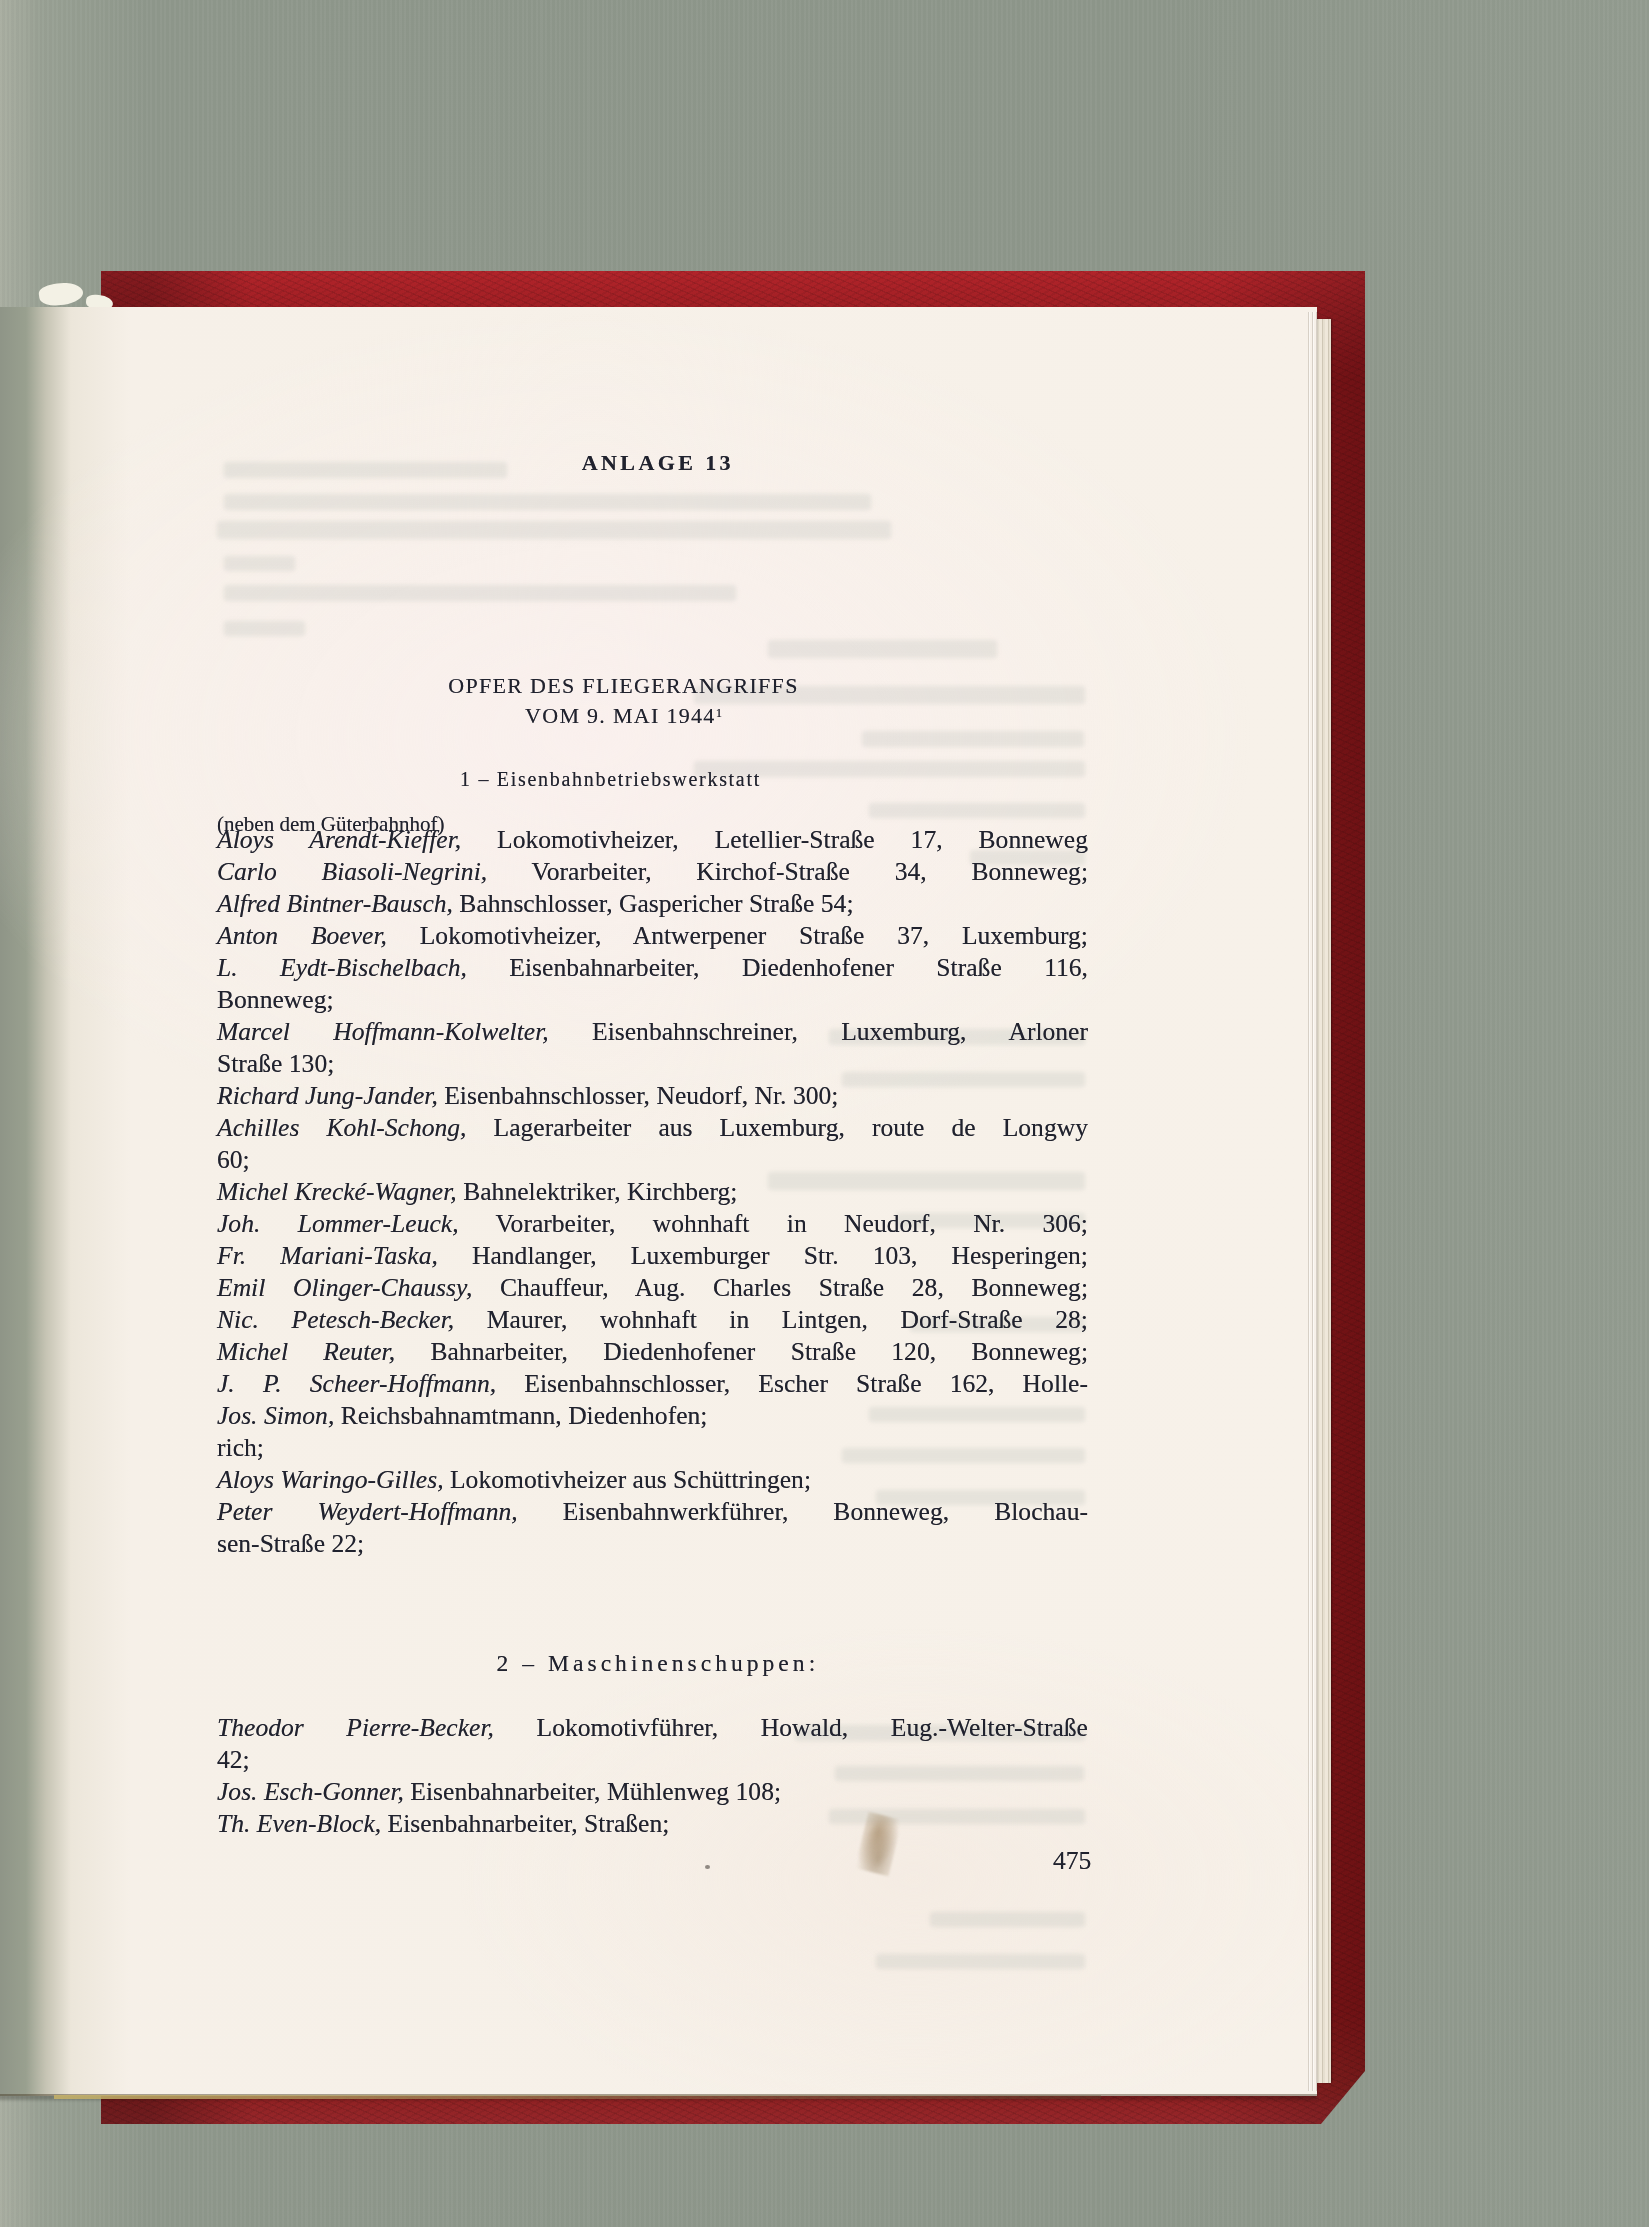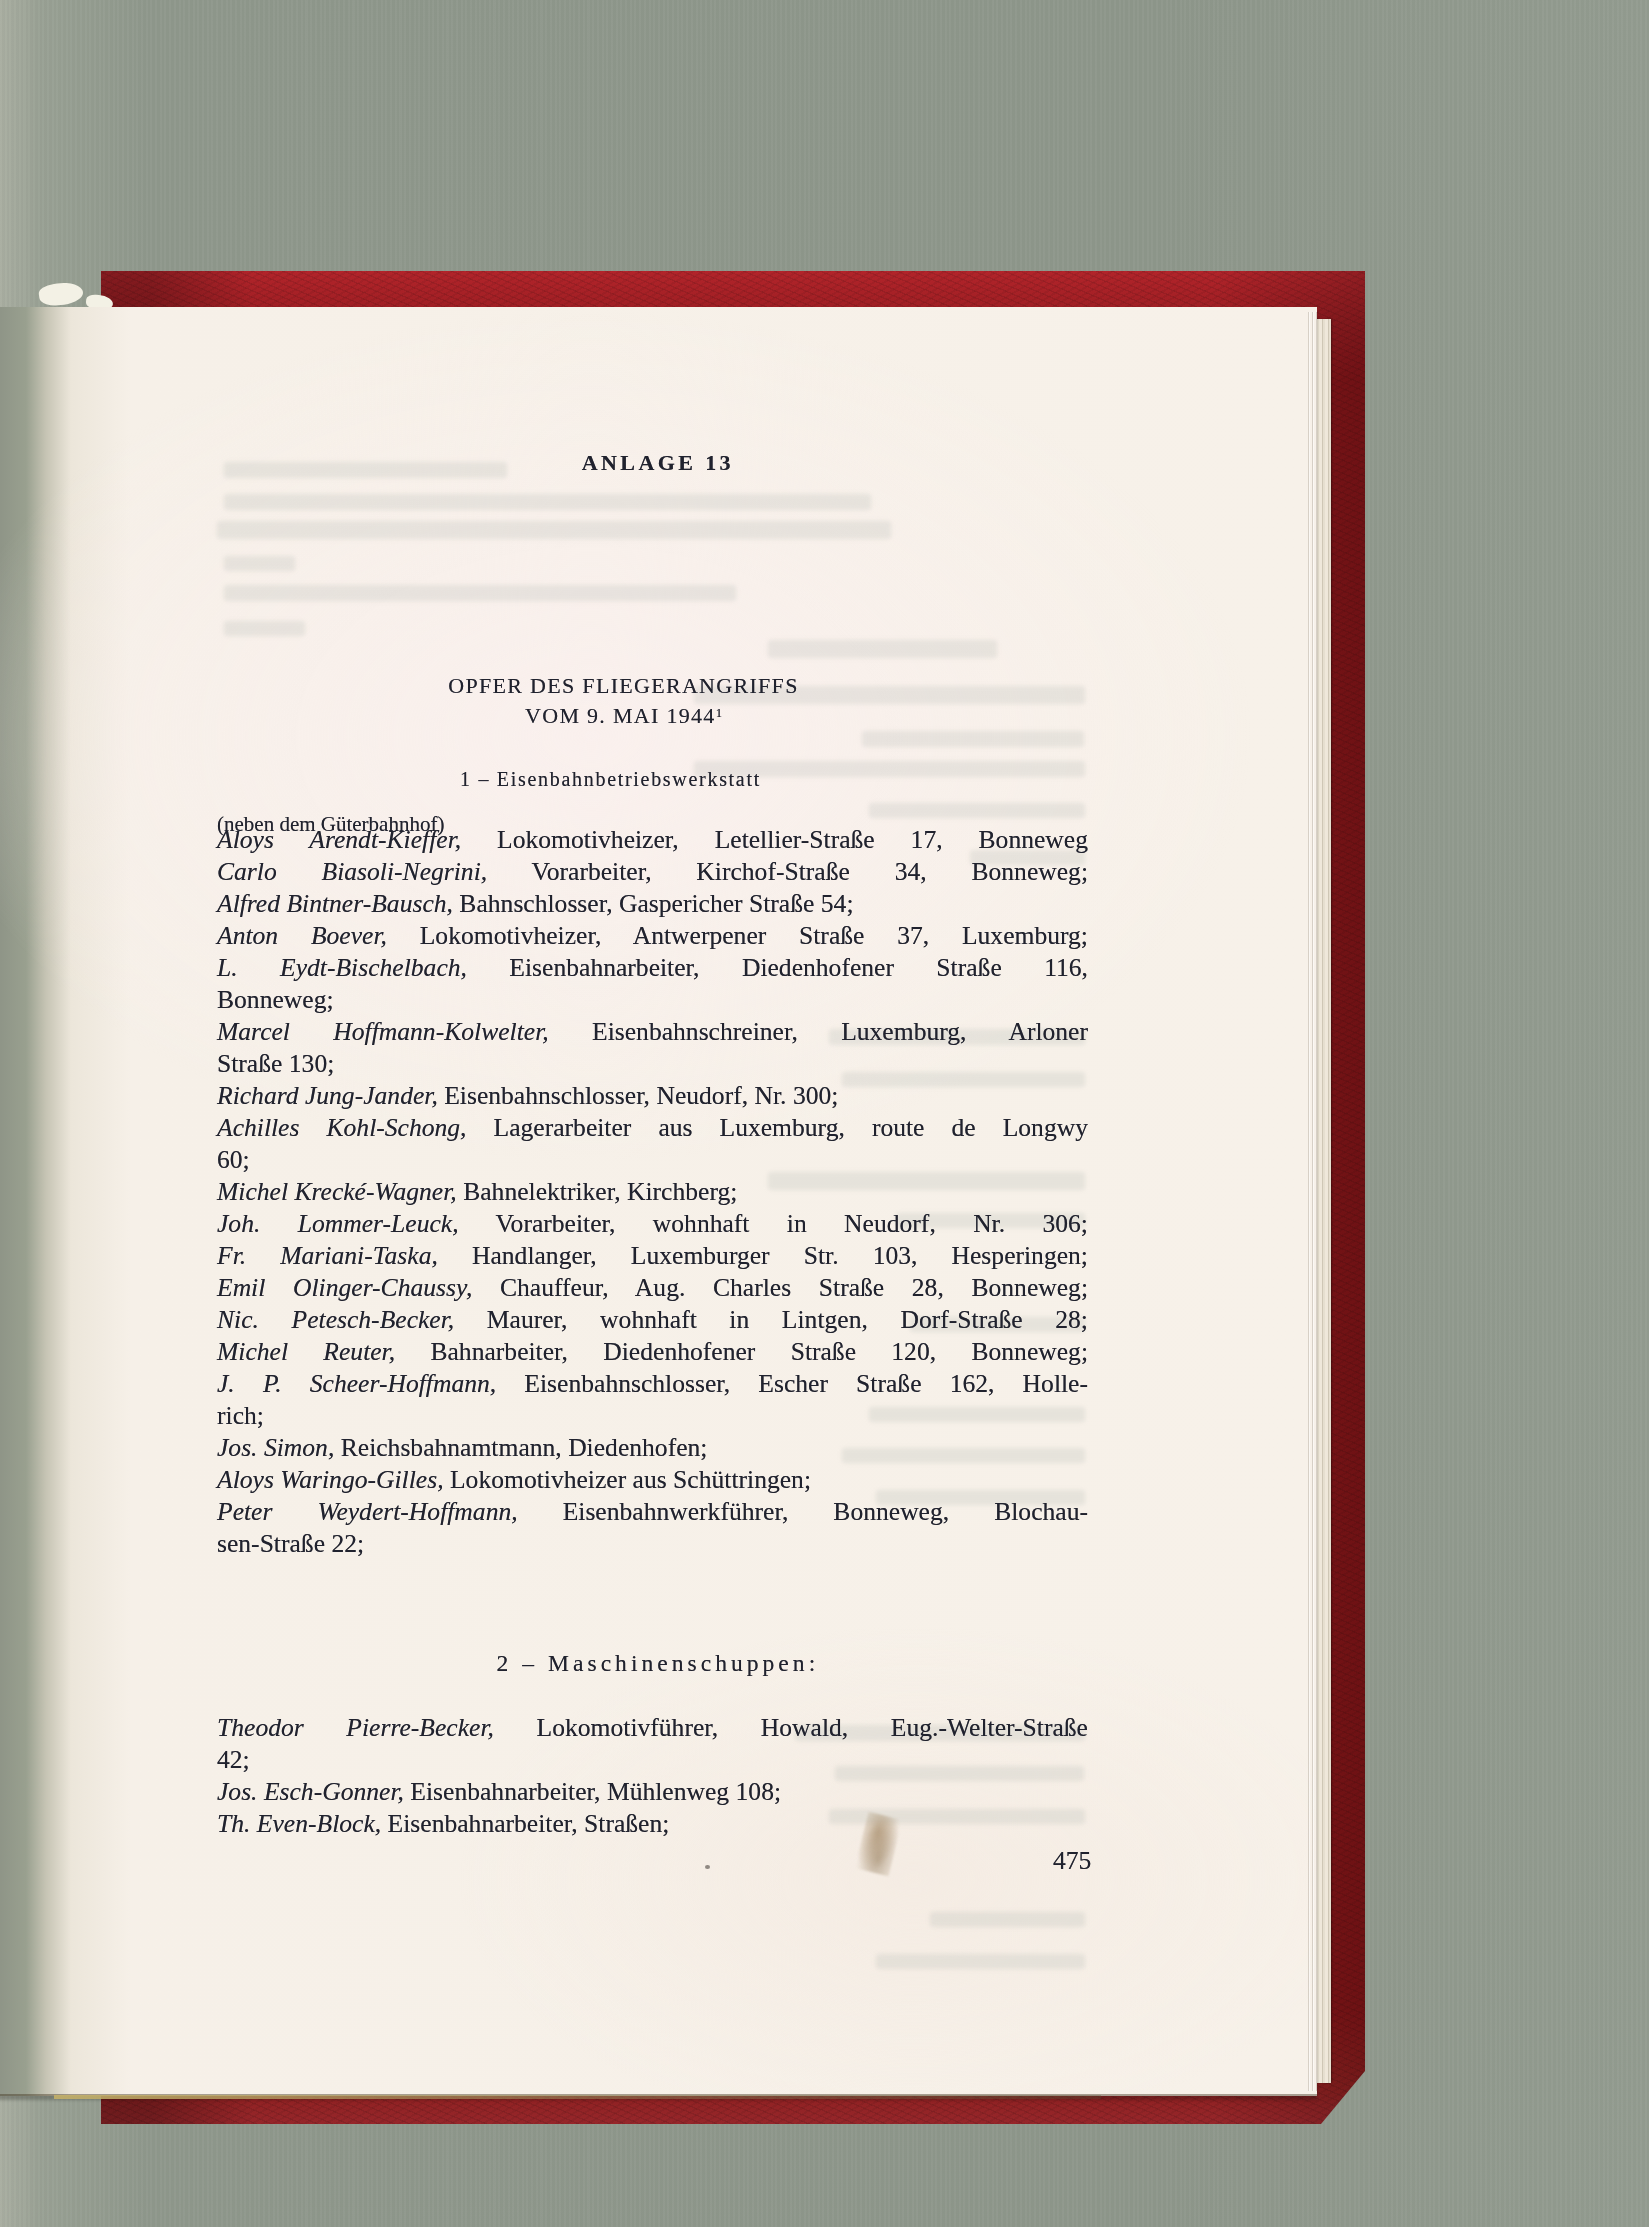--- a/index.html
+++ b/index.html
@@ -154,22 +154,22 @@
       <div class="tline"><span class="it">Richard Jung-Jander,</span><span> Eisenbahnschlosser, Neudorf, Nr. 300;</span></div>
       <div class="tline jst"><span class="it">Achilles Kohl-Schong,</span><span> Lagerarbeiter aus Luxemburg, route de Longwy</span></div>
       <div class="tline"><span>60;</span></div>
       <div class="tline"><span class="it">Michel Krecké-Wagner,</span><span> Bahnelektriker, Kirchberg;</span></div>
       <div class="tline jst"><span class="it">Joh. Lommer-Leuck,</span><span> Vorarbeiter, wohnhaft in Neudorf, Nr. 306;</span></div>
       <div class="tline jst"><span class="it">Fr. Mariani-Taska,</span><span> Handlanger, Luxemburger Str. 103, Hesperingen;</span></div>
       <div class="tline jst"><span class="it">Emil Olinger-Chaussy,</span><span> Chauffeur, Aug. Charles Straße 28, Bonneweg;</span></div>
       <div class="tline jst"><span class="it">Nic. Petesch-Becker,</span><span> Maurer, wohnhaft in Lintgen, Dorf-Straße 28;</span></div>
       <div class="tline jst"><span class="it">Michel Reuter,</span><span> Bahnarbeiter, Diedenhofener Straße 120, Bonneweg;</span></div>
       <div class="tline jst"><span class="it">J. P. Scheer-Hoffmann,</span><span> Eisenbahnschlosser, Escher Straße 162, Holle-</span></div>
+      <div class="tline"><span class="it">Jos. Simon,</span><span> Reichsbahnamtmann, Diedenhofen;</span></div>
       <div class="tline"><span>rich;</span></div>
-      <div class="tline"><span class="it">Jos. Simon,</span><span> Reichsbahnamtmann, Diedenhofen;</span></div>
       <div class="tline"><span class="it">Aloys Waringo-Gilles,</span><span> Lokomotivheizer aus Schüttringen;</span></div>
       <div class="tline jst"><span class="it">Peter Weydert-Hoffmann,</span><span> Eisenbahnwerkführer, Bonneweg, Blochau-</span></div>
       <div class="tline"><span>sen-Straße 22;</span></div>
     </div>
 
   <div class="col center ink h2" style="position:absolute;">2 – Maschinenschuppen:</div>
 
   <div class="col ink lines linesB" style="position:absolute;">
       <div class="tline jst"><span class="it">Theodor Pierre-Becker,</span><span> Lokomotivführer, Howald, Eug.-Welter-Straße</span></div>
       <div class="tline"><span>42;</span></div>

